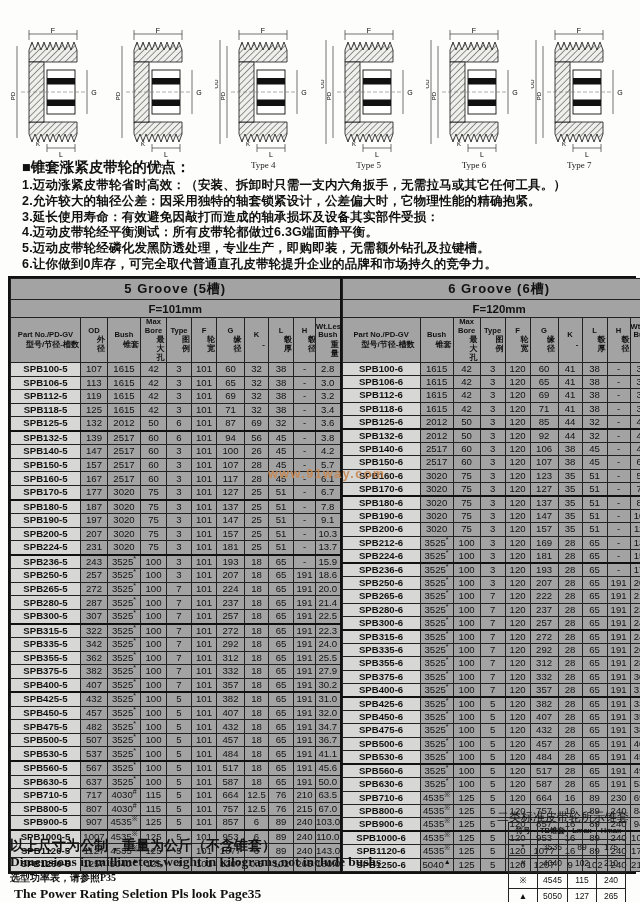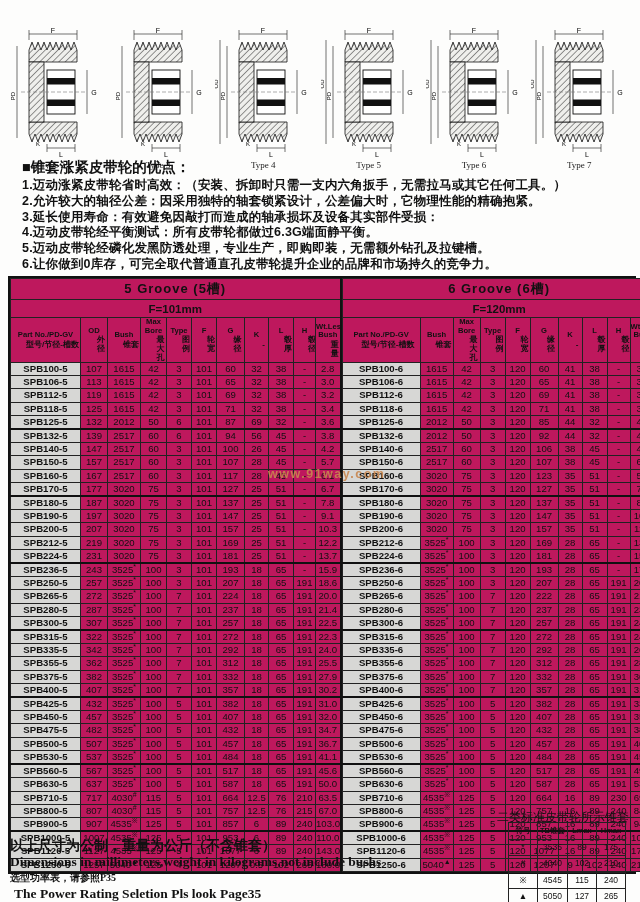--- a/index.html
+++ b/index.html
@@ -9,21 +9,21 @@
   #drawings{position:absolute;left:0;top:14px;width:632px;height:154px;display:flex;
             justify-content:space-around;align-items:flex-end;padding-top:2px;}
   .drawing{width:100px;text-align:center;}
   .drawing .dlabel{font-size:9px;font-family:"Liberation Serif",serif;color:#222;margin-top:-2px;}
   
   #intro{position:absolute;left:10px;top:158px;width:624px;margin-left:12px;}
   #intro .ititle{font-size:14.5px;font-weight:700;margin-bottom:1px;}
   #intro .iline{font-size:12.5px;font-weight:600;line-height:15.8px;letter-spacing:.2px;}
   
   #tables{position:absolute;left:8px;top:276px;width:624px;display:flex;border:2px solid #111;}
-  table.spec{border-collapse:collapse;table-layout:fixed;width:50%;background:#be185d;}
+  table.spec{border-collapse:collapse;table-layout:fixed;width:50%;background:#a3a3a3;}
   table.spec:first-child{border-right:2px solid #111;}
   table.spec th,table.spec td{border:1px solid #222;padding:0;text-align:center;overflow:hidden;}
   .trow td{height:12.2px;line-height:12.2px;font-size:9.6px;white-space:nowrap;}
   .trow td sup{font-size:7px;line-height:0;}
   td.pn{background:#d7d7d5;font-weight:600;font-size:9.6px;}
   tr.gstart td{border-top:2px solid #111;}
   th.ttl{height:20px;font-size:13px;font-weight:700;letter-spacing:1px;}
   th.sub{height:17px;font-size:11.5px;font-weight:700;}
   tr.chead th{height:40px;font-weight:700;vertical-align:middle;}
   .he{display:block;font-size:7.6px;line-height:8.5px;font-weight:700;}
@@ -454,33 +454,20 @@
           <td>75</td>
           <td>3</td>
           <td>101</td>
           <td>157</td>
           <td>25</td>
           <td>51</td>
           <td>-</td>
           <td>10.3</td>
         </tr>
         <tr class="trow">
-          <td class="pn">SPB212-5</td>
-          <td>219</td>
-          <td>3020</td>
-          <td>75</td>
-          <td>3</td>
-          <td>101</td>
-          <td>169</td>
-          <td>25</td>
-          <td>51</td>
-          <td>-</td>
-          <td>12.2</td>
-        </tr>
-        <tr class="trow">
           <td class="pn">SPB224-5</td>
           <td>231</td>
           <td>3020</td>
           <td>75</td>
           <td>3</td>
           <td>101</td>
           <td>181</td>
           <td>25</td>
           <td>51</td>
           <td>-</td>

